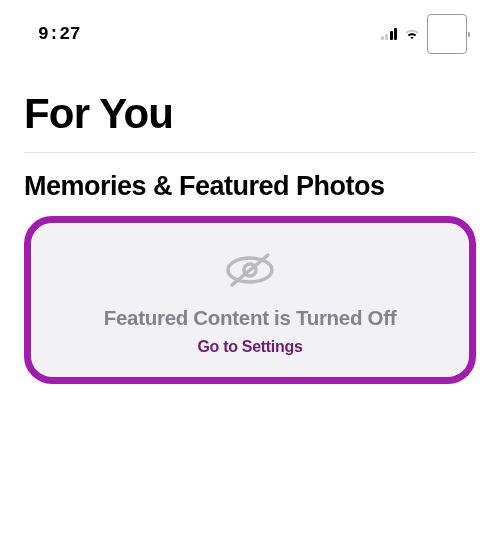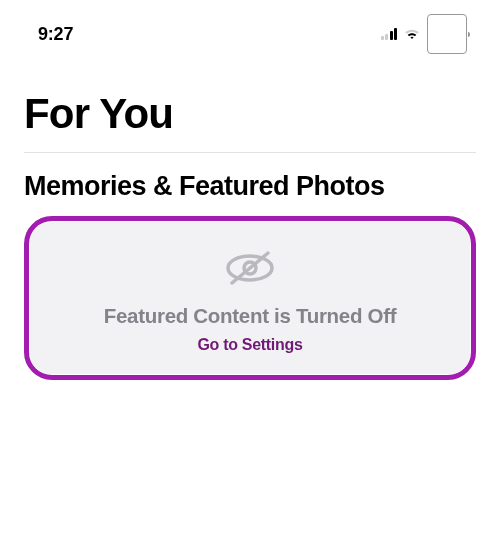--- a/index.html
+++ b/index.html
@@ -8,20 +8,21 @@
       height: 556px;
       background: #fff;
       font-family: -apple-system, BlinkMacSystemFont, "Segoe UI", Helvetica, Arial, sans-serif;
       overflow: hidden;
     }
     .status-bar {
       display: flex;
       justify-content: space-between;
       align-items: center;
       padding: 14px 30px 8px 38px;
+      font-family: Liberation Mono, monospace;
     }
     .time {
       font-size: 18px;
       font-weight: 600;
       letter-spacing: -0.2px;
     }
     .status-icons {
       display: flex;
       align-items: center;
       gap: 6px;
@@ -89,21 +90,21 @@
       margin-top: 14px;
     }
     .section-title {
       font-size: 27px;
       font-weight: 800;
       letter-spacing: -0.5px;
       margin-top: 18px;
       margin-bottom: 14px;
     }
     .callout-wrap {
-      border: 5px solid #a21caf;
+      border: 7px solid #a21caf;
       border-radius: 28px;
       padding: 1px;
     }
     .callout {
       background: #f2f2f5;
       border-radius: 20px;
       padding: 28px 22px 20px;
       text-align: center;
     }
     .eye-off-icon {

